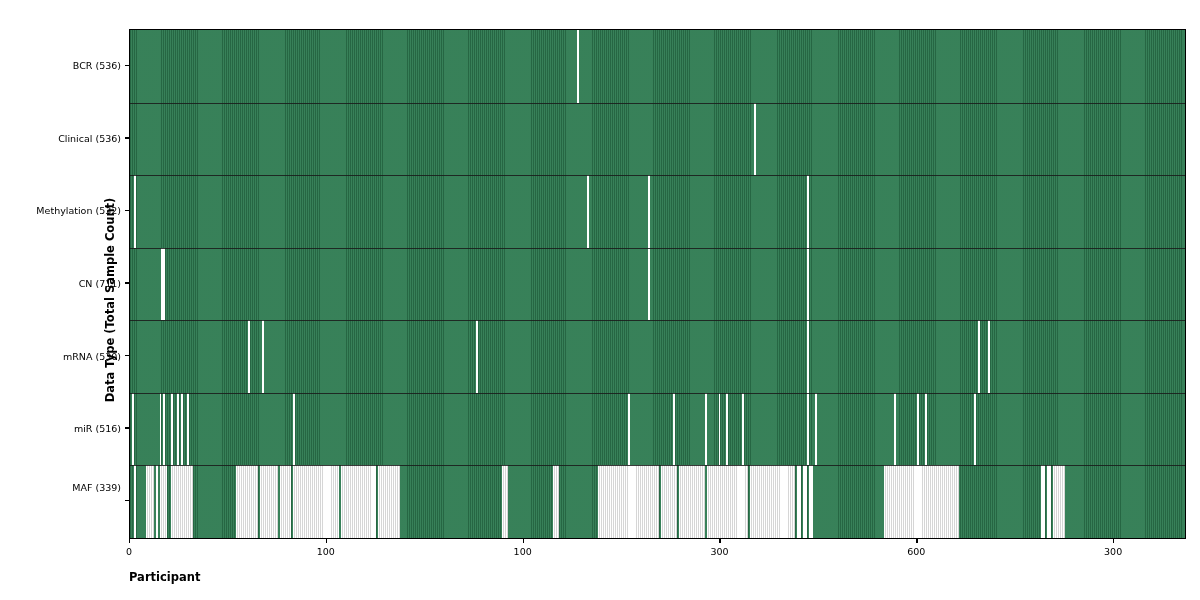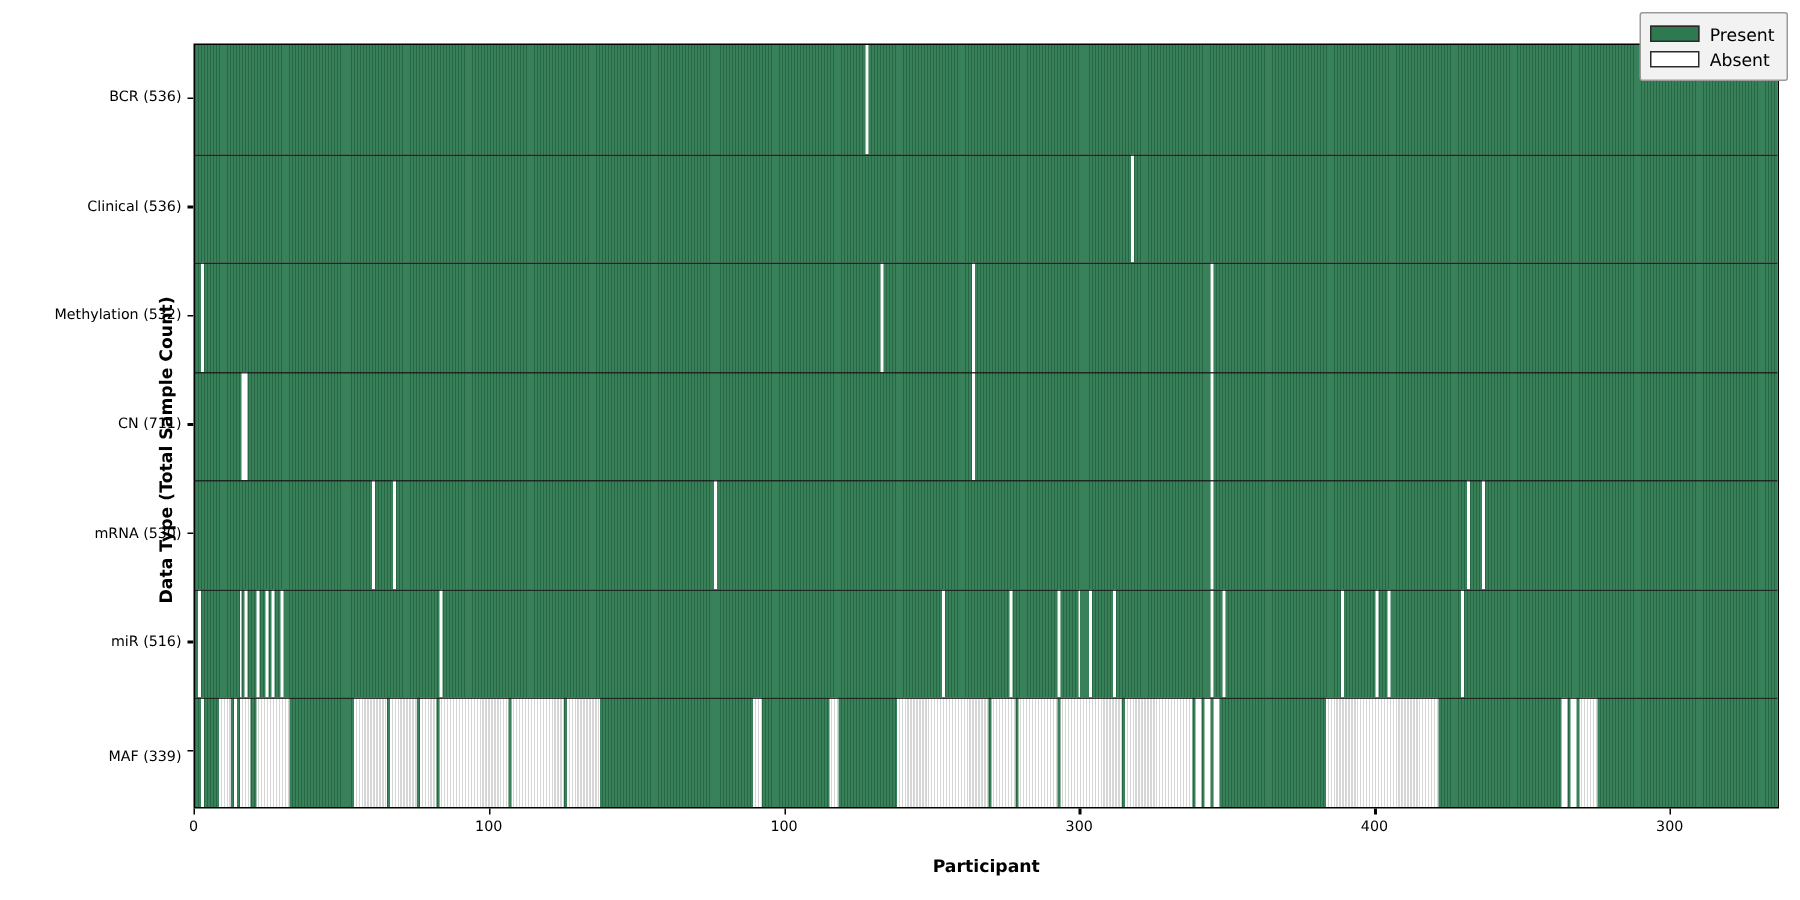--- a/index.html
+++ b/index.html
@@ -46,21 +46,21 @@
     font-size: 11.5px;
     font-weight: bold;
     color: #000000;
     white-space: nowrap;
   }
   #xlabel {
     position: absolute;
     left: 129px;
     width: 1057px;
     top: 570px;
-    text-align: center;
+    text-align: left;
     font-size: 11.5px;
     font-weight: bold;
     color: #000000;
   }
 
   
   #plot-area {
     position: absolute;
     left: 129px;
     top: 29px;
@@ -167,21 +167,21 @@
 
   <div id="xlabel">Participant</div>
 
   <div id="ytick-labels">
       <div class="ytick-label" style="top: 65.2857px;">BCR (536)</div>
       <div class="ytick-label" style="top: 137.857px;">Clinical (536)</div>
       <div class="ytick-label" style="top: 210.429px;">Methylation (532)</div>
       <div class="ytick-label" style="top: 283px;">CN (711)</div>
       <div class="ytick-label" style="top: 355.571px;">mRNA (530)</div>
       <div class="ytick-label" style="top: 428.143px;">miR (516)</div>
-      <div class="ytick-label" style="top: 505px;">MAF (339)</div>
+      <div class="ytick-label" style="top: 487px;">MAF (339)</div>
     </div>
   <div id="ytick-marks">
       <div class="ytick-mark" style="top: 64.6357px;"></div>
       <div class="ytick-mark" style="top: 137.207px;"></div>
       <div class="ytick-mark" style="top: 209.779px;"></div>
       <div class="ytick-mark" style="top: 282.35px;"></div>
       <div class="ytick-mark" style="top: 354.921px;"></div>
       <div class="ytick-mark" style="top: 427.493px;"></div>
       <div class="ytick-mark" style="top: 500.064px;"></div>
     </div>
@@ -282,28 +282,18 @@
       <div class="xtick-mark" style="left: 522.657px;"></div>
       <div class="xtick-mark" style="left: 719.485px;"></div>
       <div class="xtick-mark" style="left: 916.313px;"></div>
       <div class="xtick-mark" style="left: 1113.14px;"></div>
     </div>
   <div id="xtick-labels">
       <div class="xtick-label" style="left: 129px;">0</div>
       <div class="xtick-label" style="left: 325.828px;">100</div>
       <div class="xtick-label" style="left: 522.657px;">100</div>
       <div class="xtick-label" style="left: 719.485px;">300</div>
-      <div class="xtick-label" style="left: 916.313px;">400</div>
+      <div class="xtick-label" style="left: 916.313px;">600</div>
       <div class="xtick-label" style="left: 1113.14px;">300</div>
     </div>
 
-  <div id="legend">
-      <div class="legend-row">
-        <span class="legend-swatch" style="background: rgb(45, 122, 80);"></span>
-        <span class="legend-text">Present</span>
-      </div>
-      <div class="legend-row">
-        <span class="legend-swatch" style="background: rgb(255, 255, 255);"></span>
-        <span class="legend-text">Absent</span>
-      </div>
-    </div>
 
 </div>
 
 </body></html>

